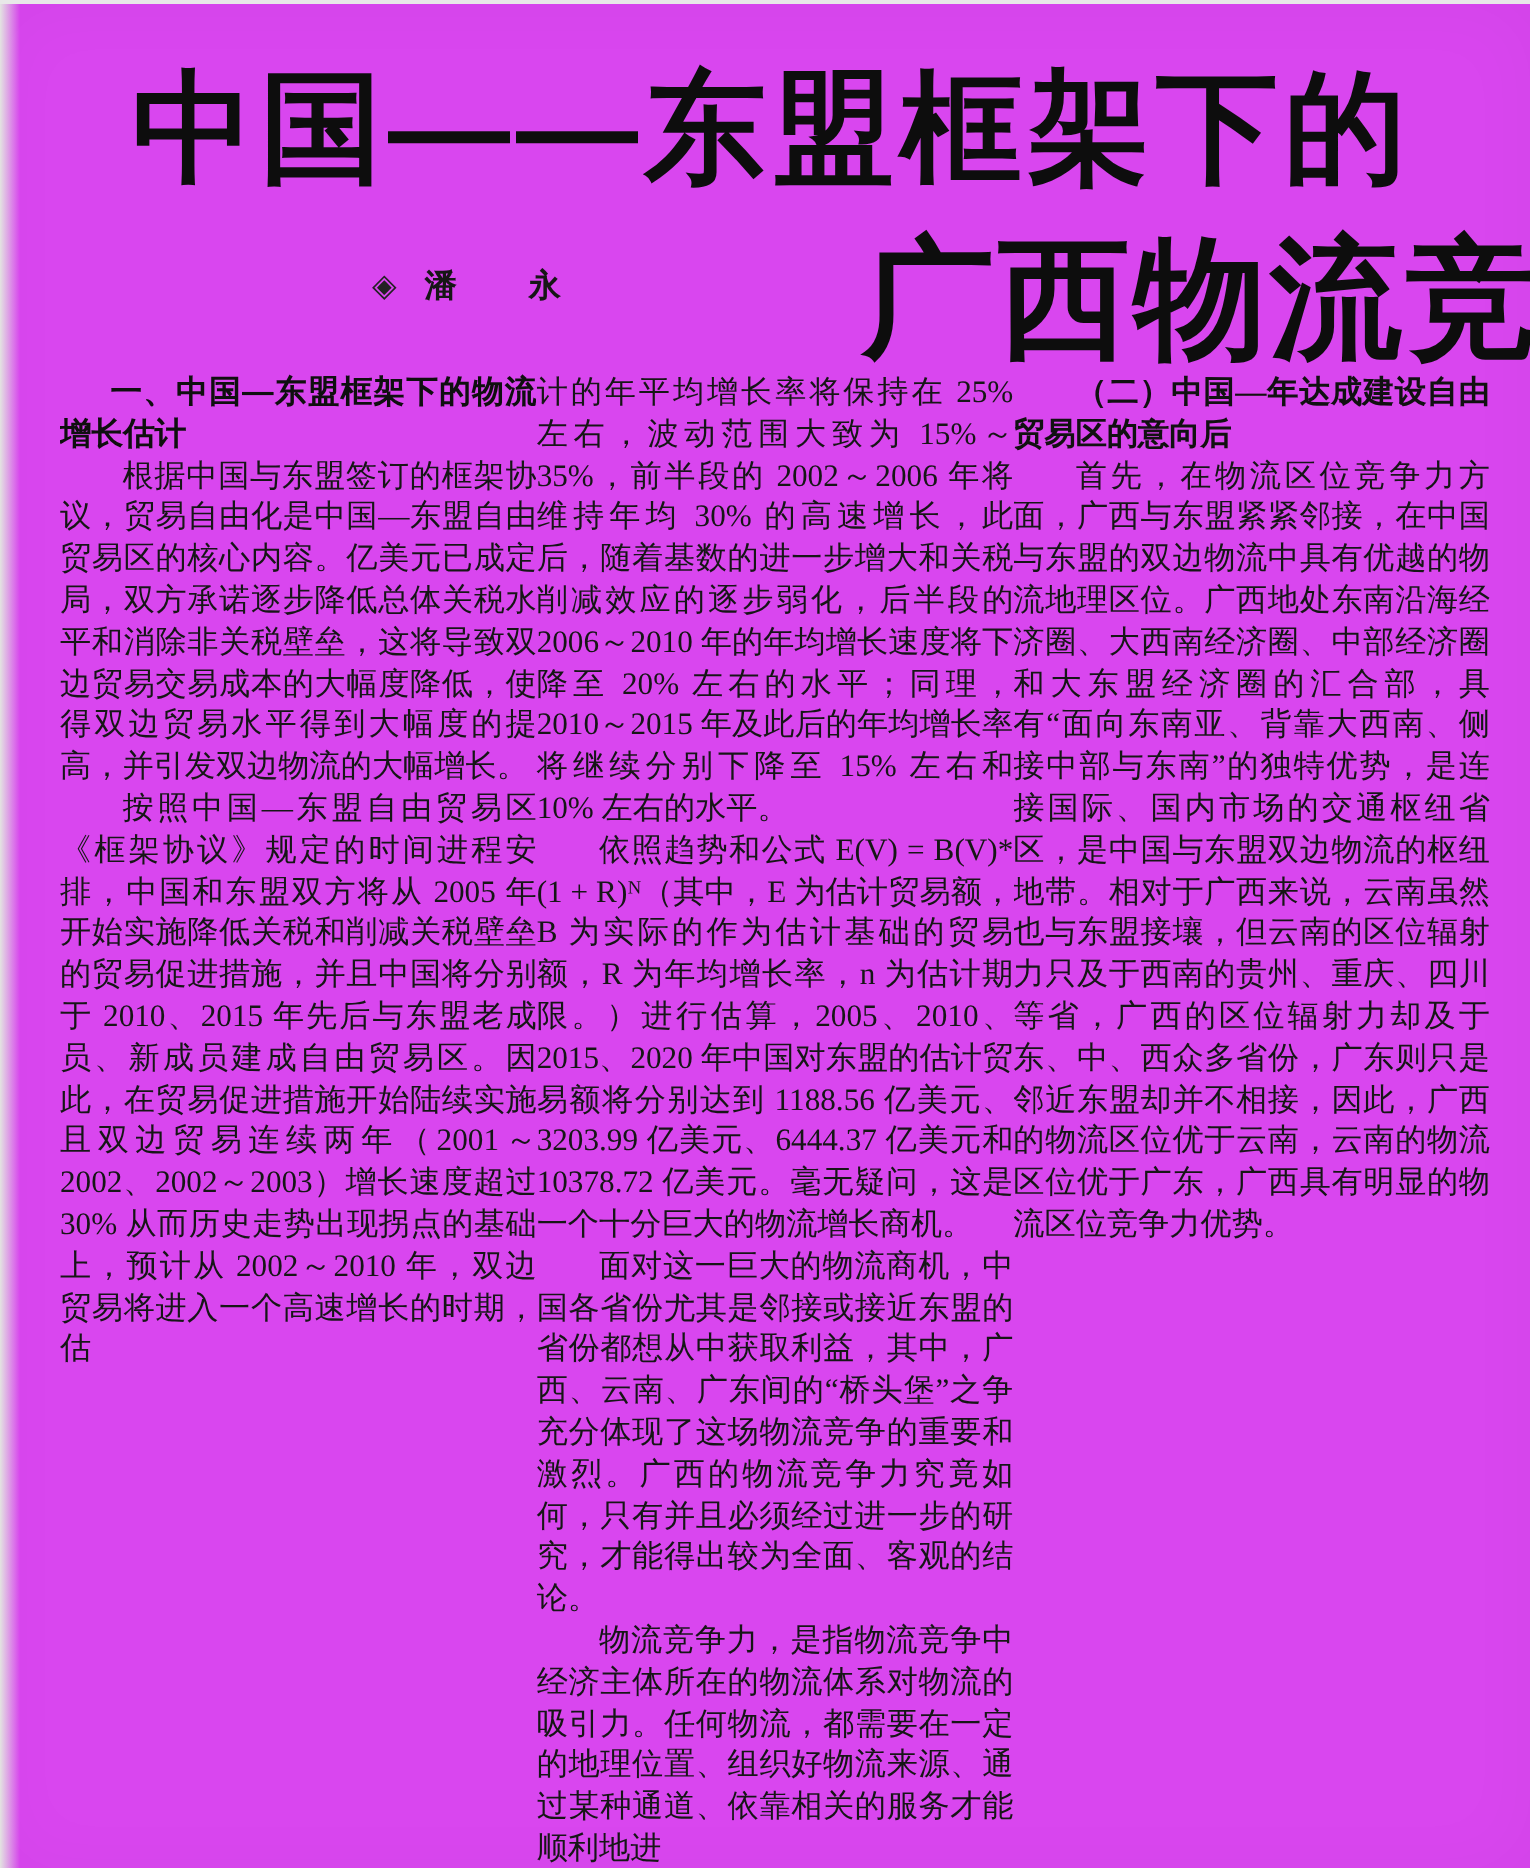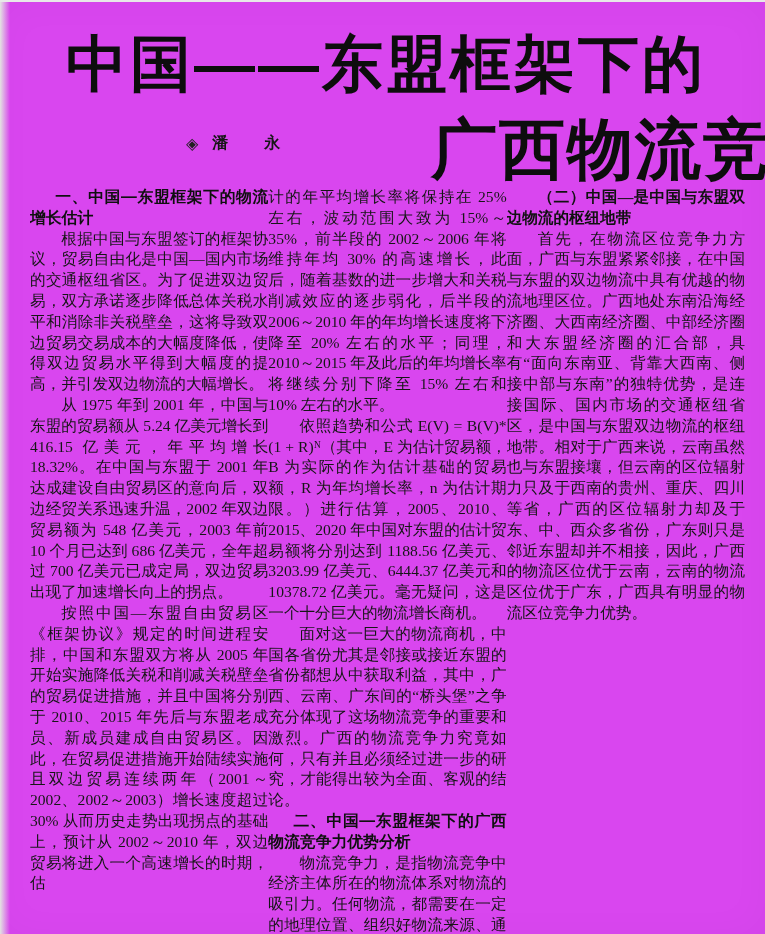--- a/index.html
+++ b/index.html
@@ -95,29 +95,27 @@
     <div class="title-line2">广西物流竞</div>
     <div class="author-line">
       <span class="author-marker">◈</span>
       <span class="author-name">潘　永</span>
     </div>
   </div>
 
   <div class="columns">
     <div class="col">
         <div class="block heading">一、中国—东盟框架下的物流增长估计</div>
-        <div class="block para">根据中国与东盟签订的框架协议，贸易自由化是中国—国内市场的交通枢纽省区。为了促进双边贸易，双方承诺逐步降低总体关税水平和消除非关税壁垒，这将导致双边贸易交易成本的大幅度降低，使得双边贸易水平得到大幅度的提高，并引发双边物流的大幅增长。</div>
-        <div class="block para">从 1975 年到 2001 年，中国与东盟的贸易额从 5.24 亿美元增长到 416.15 亿美元，年平均增长 18.32%。在中国与东盟于 2001 年达成建设自由贸易区的意向后，双边经贸关系迅速升温，2002 年双边贸易额为 548 亿美元，2003 年前 10 个月已达到 686 亿美元，全年超过 700 亿美元已成定局，双边贸易出现了加速增长向上的拐点。</div>
+        <div class="block para">根据中国与东盟签订的框架协议，贸易自由化是中国—东盟自由贸易区的核心内容。亿美元已成定局，双方承诺逐步降低总体关税水平和消除非关税壁垒，这将导致双边贸易交易成本的大幅度降低，使得双边贸易水平得到大幅度的提高，并引发双边物流的大幅增长。</div>
         <div class="block para">按照中国—东盟自由贸易区《框架协议》规定的时间进程安排，中国和东盟双方将从 2005 年开始实施降低关税和削减关税壁垒的贸易促进措施，并且中国将分别于 2010、2015 年先后与东盟老成员、新成员建成自由贸易区。因此，在贸易促进措施开始陆续实施且双边贸易连续两年（2001～2002、2002～2003）增长速度超过 30% 从而历史走势出现拐点的基础上，预计从 2002～2010 年，双边贸易将进入一个高速增长的时期，估</div>
       </div>
     <div class="col">
         <div class="block cont">计的年平均增长率将保持在 25% 左右，波动范围大致为 15%～35%，前半段的 2002～2006 年将维持年均 30% 的高速增长，此后，随着基数的进一步增大和关税削减效应的逐步弱化，后半段的 2006～2010 年的年均增长速度将下降至 20% 左右的水平；同理，2010～2015 年及此后的年均增长率将继续分别下降至 15% 左右和 10% 左右的水平。</div>
         <div class="block para">依照趋势和公式 E(V) = B(V)*(1 + R)ᴺ（其中，E 为估计贸易额，B 为实际的作为估计基础的贸易额，R 为年均增长率，n 为估计期限。）进行估算，2005、2010、2015、2020 年中国对东盟的估计贸易额将分别达到 1188.56 亿美元、3203.99 亿美元、6444.37 亿美元和 10378.72 亿美元。毫无疑问，这是一个十分巨大的物流增长商机。</div>
         <div class="block para">面对这一巨大的物流商机，中国各省份尤其是邻接或接近东盟的省份都想从中获取利益，其中，广西、云南、广东间的“桥头堡”之争充分体现了这场物流竞争的重要和激烈。广西的物流竞争力究竟如何，只有并且必须经过进一步的研究，才能得出较为全面、客观的结论。</div>
-        <div class="block heading">二、中国—东盟框架下的广西物流竞争力优势分析</div>
         <div class="block para">物流竞争力，是指物流竞争中经济主体所在的物流体系对物流的吸引力。任何物流，都需要在一定的地理位置、组织好物流来源、通过某种通道、依靠相关的服务才能顺利地进</div>
       </div>
     <div class="col">
-        <div class="block subheading">（二）中国—是中国与东盟双边物流的枢纽地带</div>
+        <div class="block subheading">（二）中国—年达成建设自由贸易区的意向后</div>
         <div class="block para">首先，在物流区位竞争力方面，广西与东盟紧紧邻接，在中国与东盟的双边物流中具有优越的物流地理区位。广西地处东南沿海经济圈、大西南经济圈、中部经济圈和大东盟经济圈的汇合部，具有“面向东南亚、背靠大西南、侧接中部与东南”的独特优势，是连接国际、国内市场的交通枢纽省区，是中国与东盟双边物流的枢纽地带。相对于广西来说，云南虽然也与东盟接壤，但云南的区位辐射力只及于西南的贵州、重庆、四川等省，广西的区位辐射力却及于东、中、西众多省份，广东则只是邻近东盟却并不相接，因此，广西的物流区位优于云南，云南的物流区位优于广东，广西具有明显的物流区位竞争力优势。</div>
       </div>
   </div>
 </div>
 
 </body></html>

